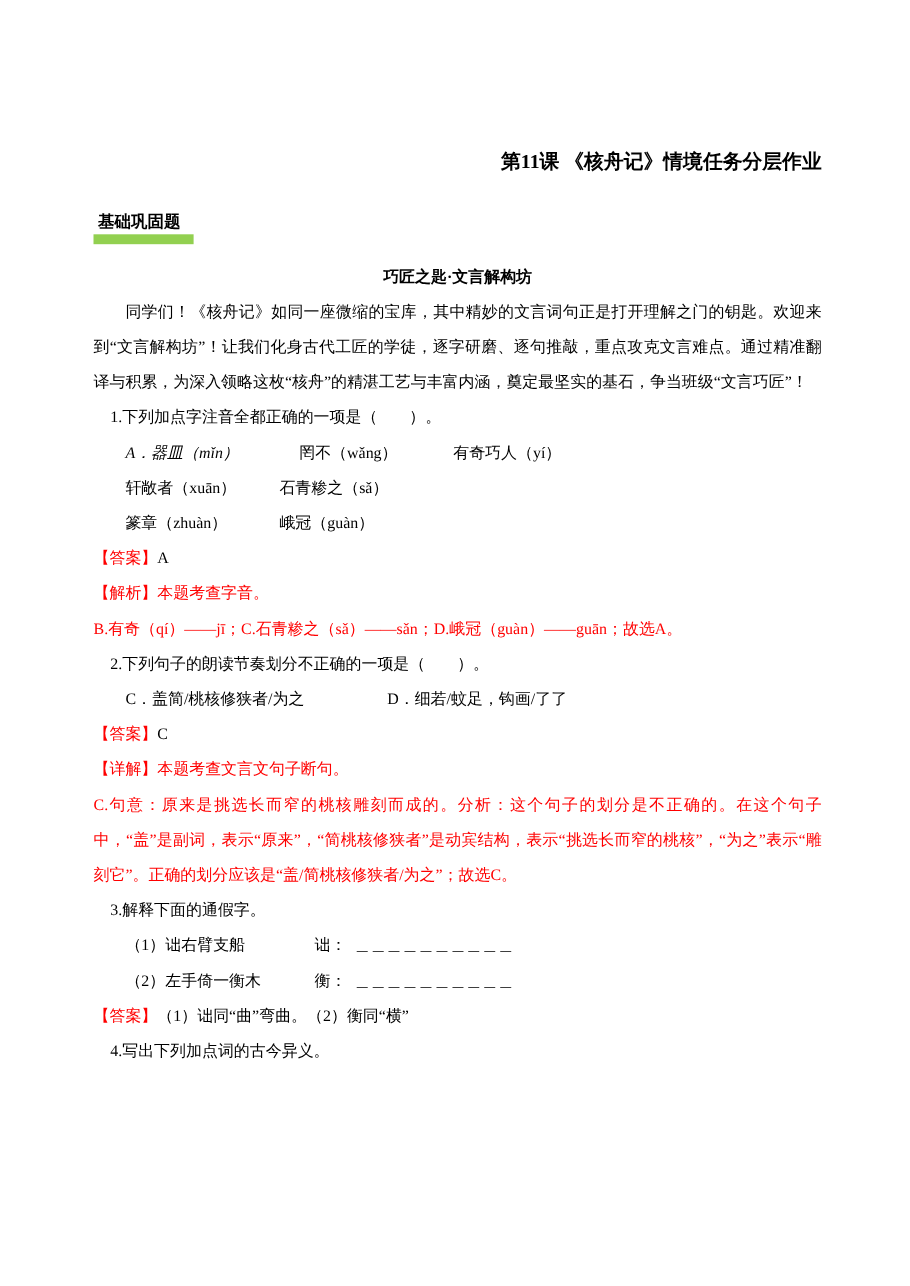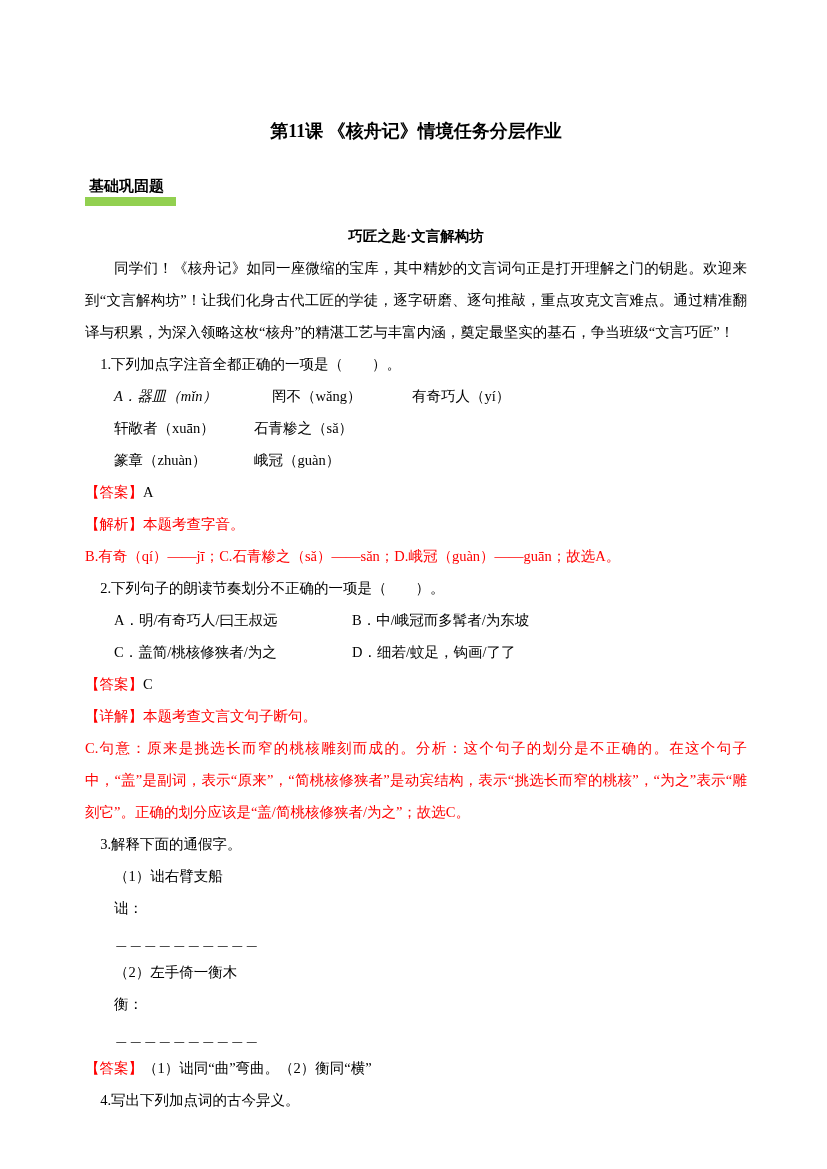--- a/index.html
+++ b/index.html
@@ -13,22 +13,22 @@
     color:#000;
   }
   .page{
     box-sizing:border-box;
     width:827px;height:1169px;
     padding:118px 80px 30px 85px;
     font-size:14.5px;
     line-height:32px;
   }
   .title{
-    margin:0 0 30px 0;
-    text-align:center;
+    margin:16px 0 30px 0;
+    text-align:right;
     font-size:18px;
     font-weight:bold;
     line-height:26px;
   }
   .badge-row{margin:0 0 14px 0;line-height:24px;}
   .badge{
     display:inline-block;
     font-weight:bold;
     font-size:15px;
     line-height:20px;
@@ -51,21 +51,21 @@
   .q1c2{width:140px;flex:0 0 auto;}
   .q1c3{flex:1 1 auto;}
   .q2c1{width:238px;flex:0 0 auto;}
   .q2c2{flex:1 1 auto;}
   .red{color:var(--red);}
   .analysis-para{
     color:var(--red);
     text-align:justify;
     margin:0;
   }
-  .q3-row{display:flex;padding-left:2em;flex-direction:column;}
+  .q3-row{display:flex;padding-left:2em;}
   .q3-text{width:172px;flex:0 0 auto;}
   .q3-term{width:36px;flex:0 0 auto;}
   .q3-blank{flex:0 0 auto;letter-spacing:0;}
 </style>
 </head>
 <body>
 
 <div class="page">
 
   <h1 class="title">第11课 《核舟记》情境任务分层作业</h1>
@@ -95,24 +95,20 @@
   <div class="answer-line">
     <span class="red">【答案】</span><span>A</span>
   </div>
   <div class="answer-line">
     <span class="red">【解析】</span><span class="red">本题考查字音。</span>
   </div>
   <p class="analysis-para">B.有奇（qí）——jī；C.石青糁之（sǎ）——sǎn；D.峨冠（guàn）——guān；故选A。</p>
 
   <div class="stem">2.下列句子的朗读节奏划分不正确的一项是（　　）。</div>
   <div class="opt-row">
-    <span class="q2c1">A．明/有奇巧人/曰王叔远</span>
-    <span class="q2c2">B．中/峨冠而多髯者/为东坡</span>
-  </div>
-  <div class="opt-row">
     <span class="q2c1">C．盖简/桃核修狭者/为之</span>
     <span class="q2c2">D．细若/蚊足，钩画/了了</span>
   </div>
   <div class="answer-line">
     <span class="red">【答案】</span><span>C</span>
   </div>
   <div class="answer-line">
     <span class="red">【详解】</span><span class="red">本题考查文言文句子断句。</span>
   </div>
   <p class="analysis-para">C.句意：原来是挑选长而窄的桃核雕刻而成的。分析：这个句子的划分是不正确的。在这个句子中，“盖”是副词，表示“原来”，“简桃核修狭者”是动宾结构，表示“挑选长而窄的桃核”，“为之”表示“雕刻它”。正确的划分应该是“盖/简桃核修狭者/为之”；故选C。</p>

